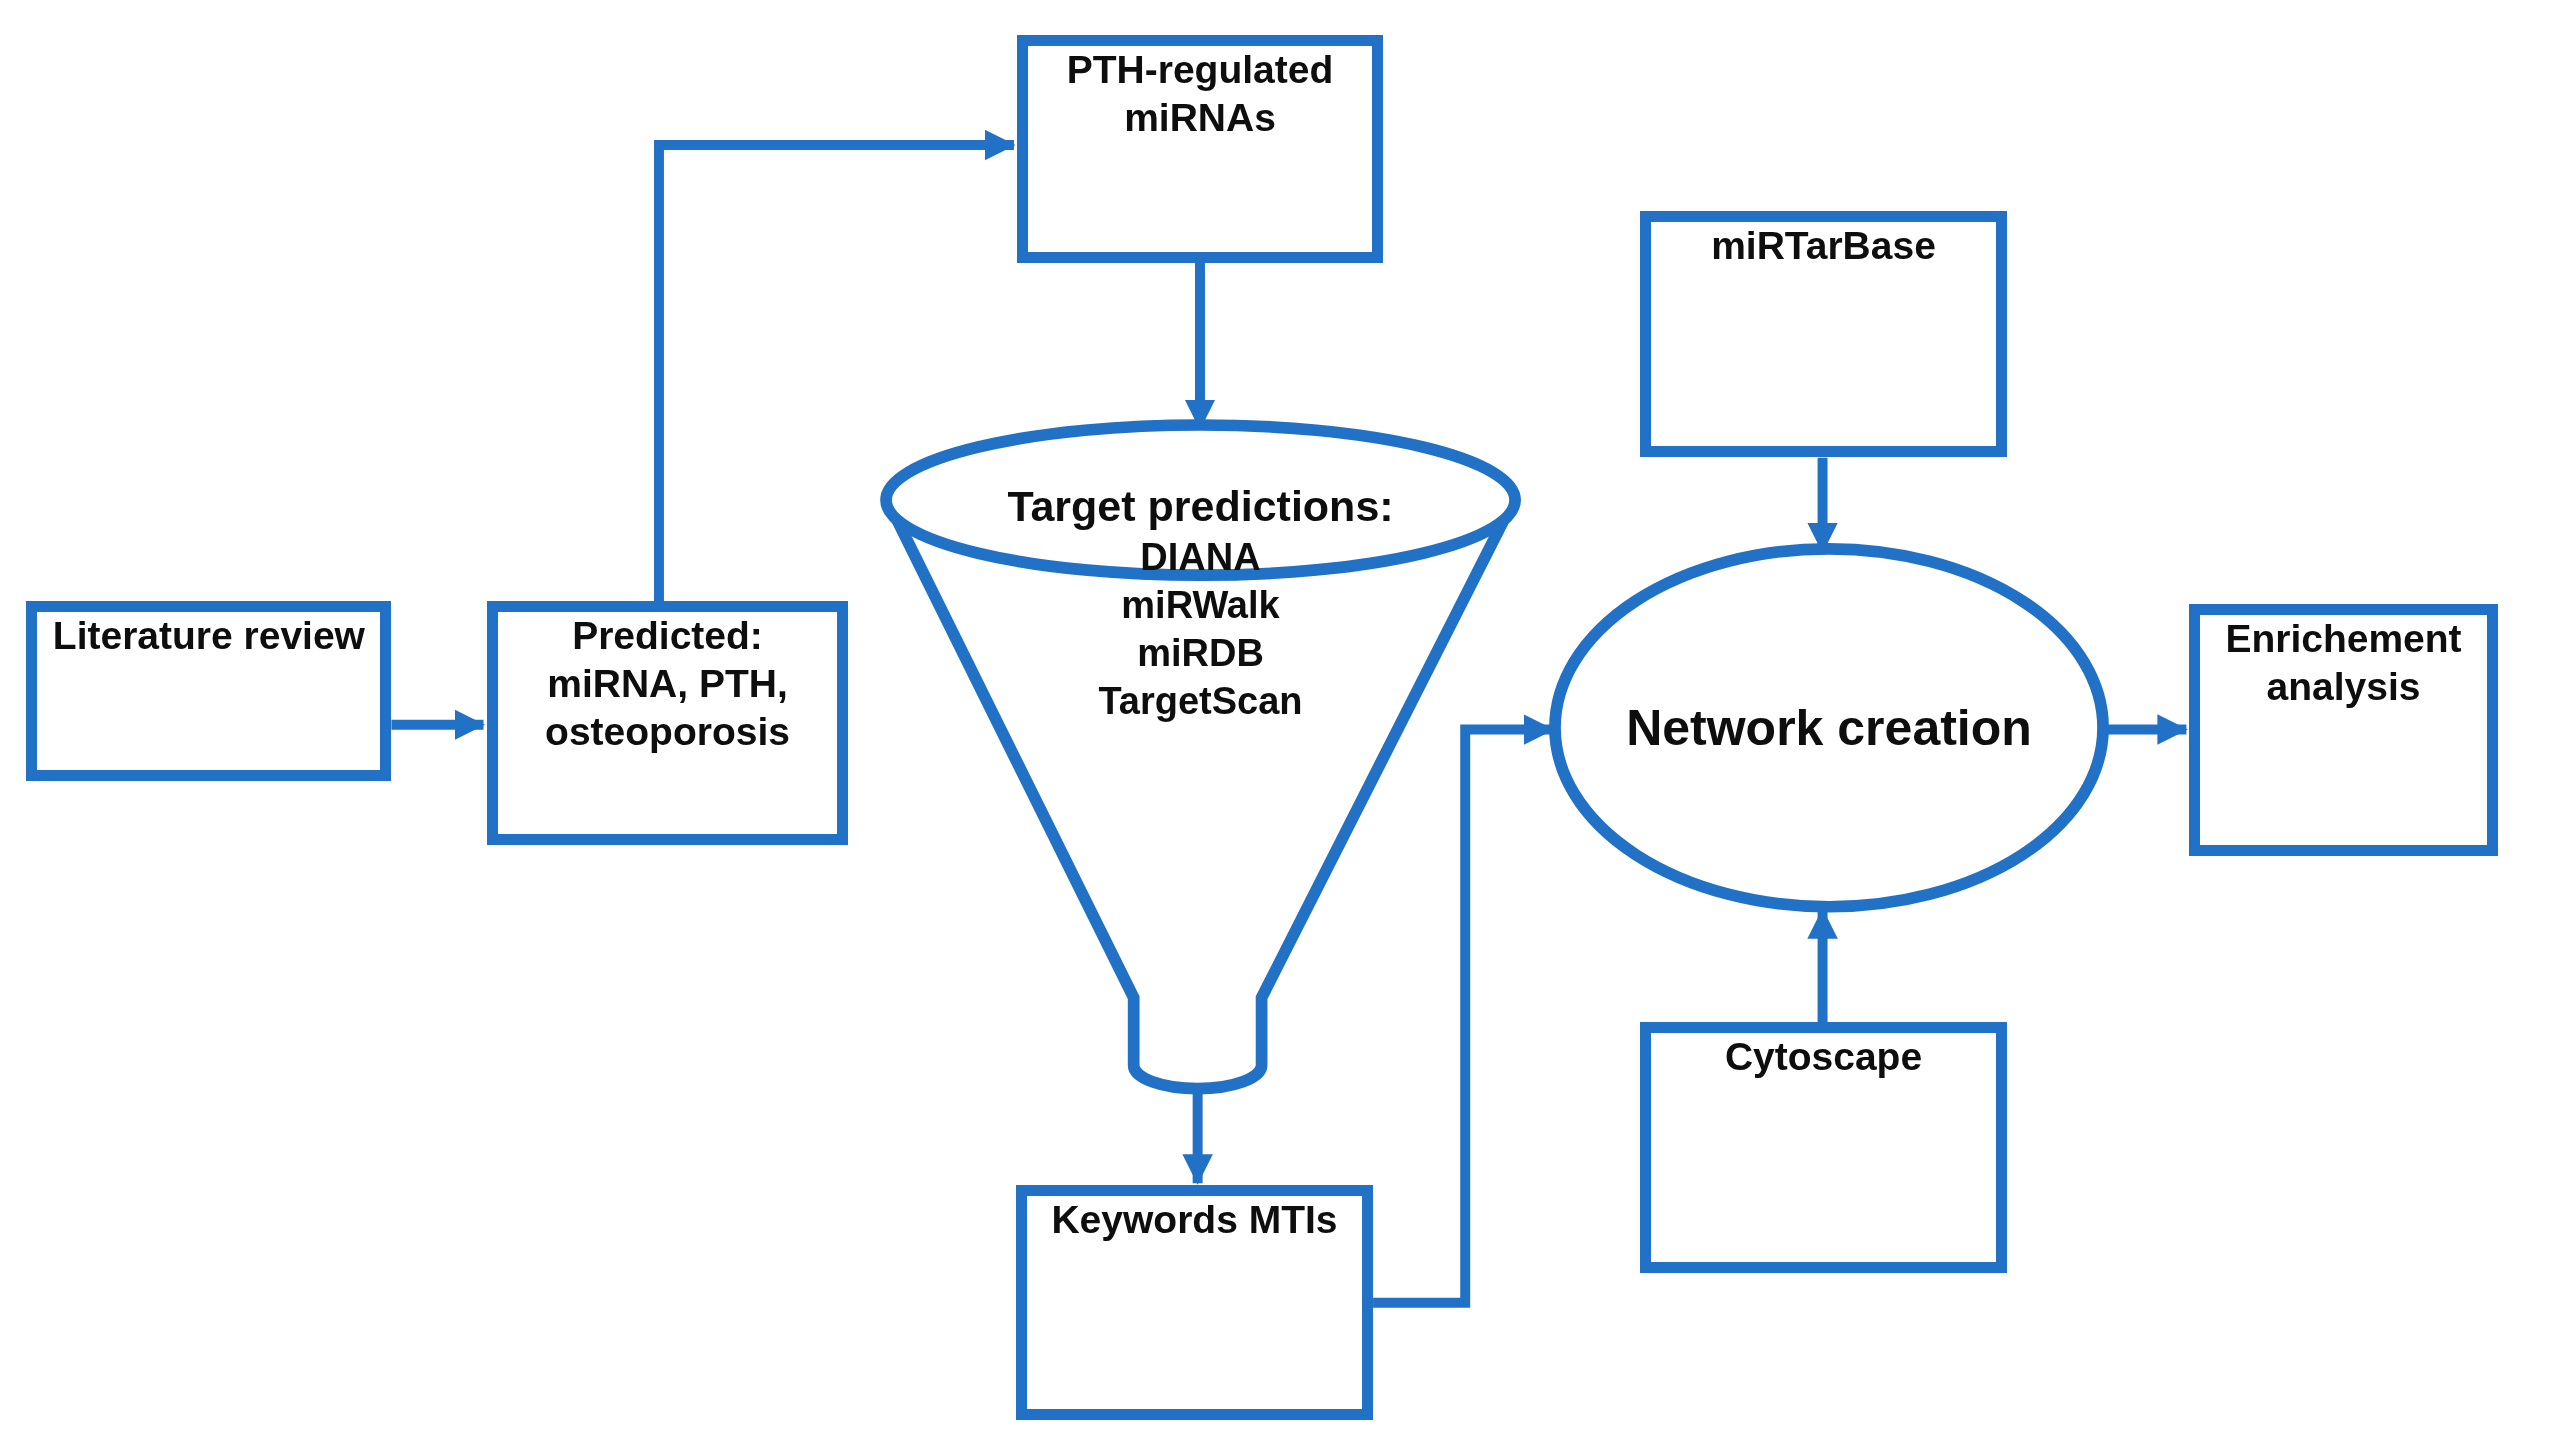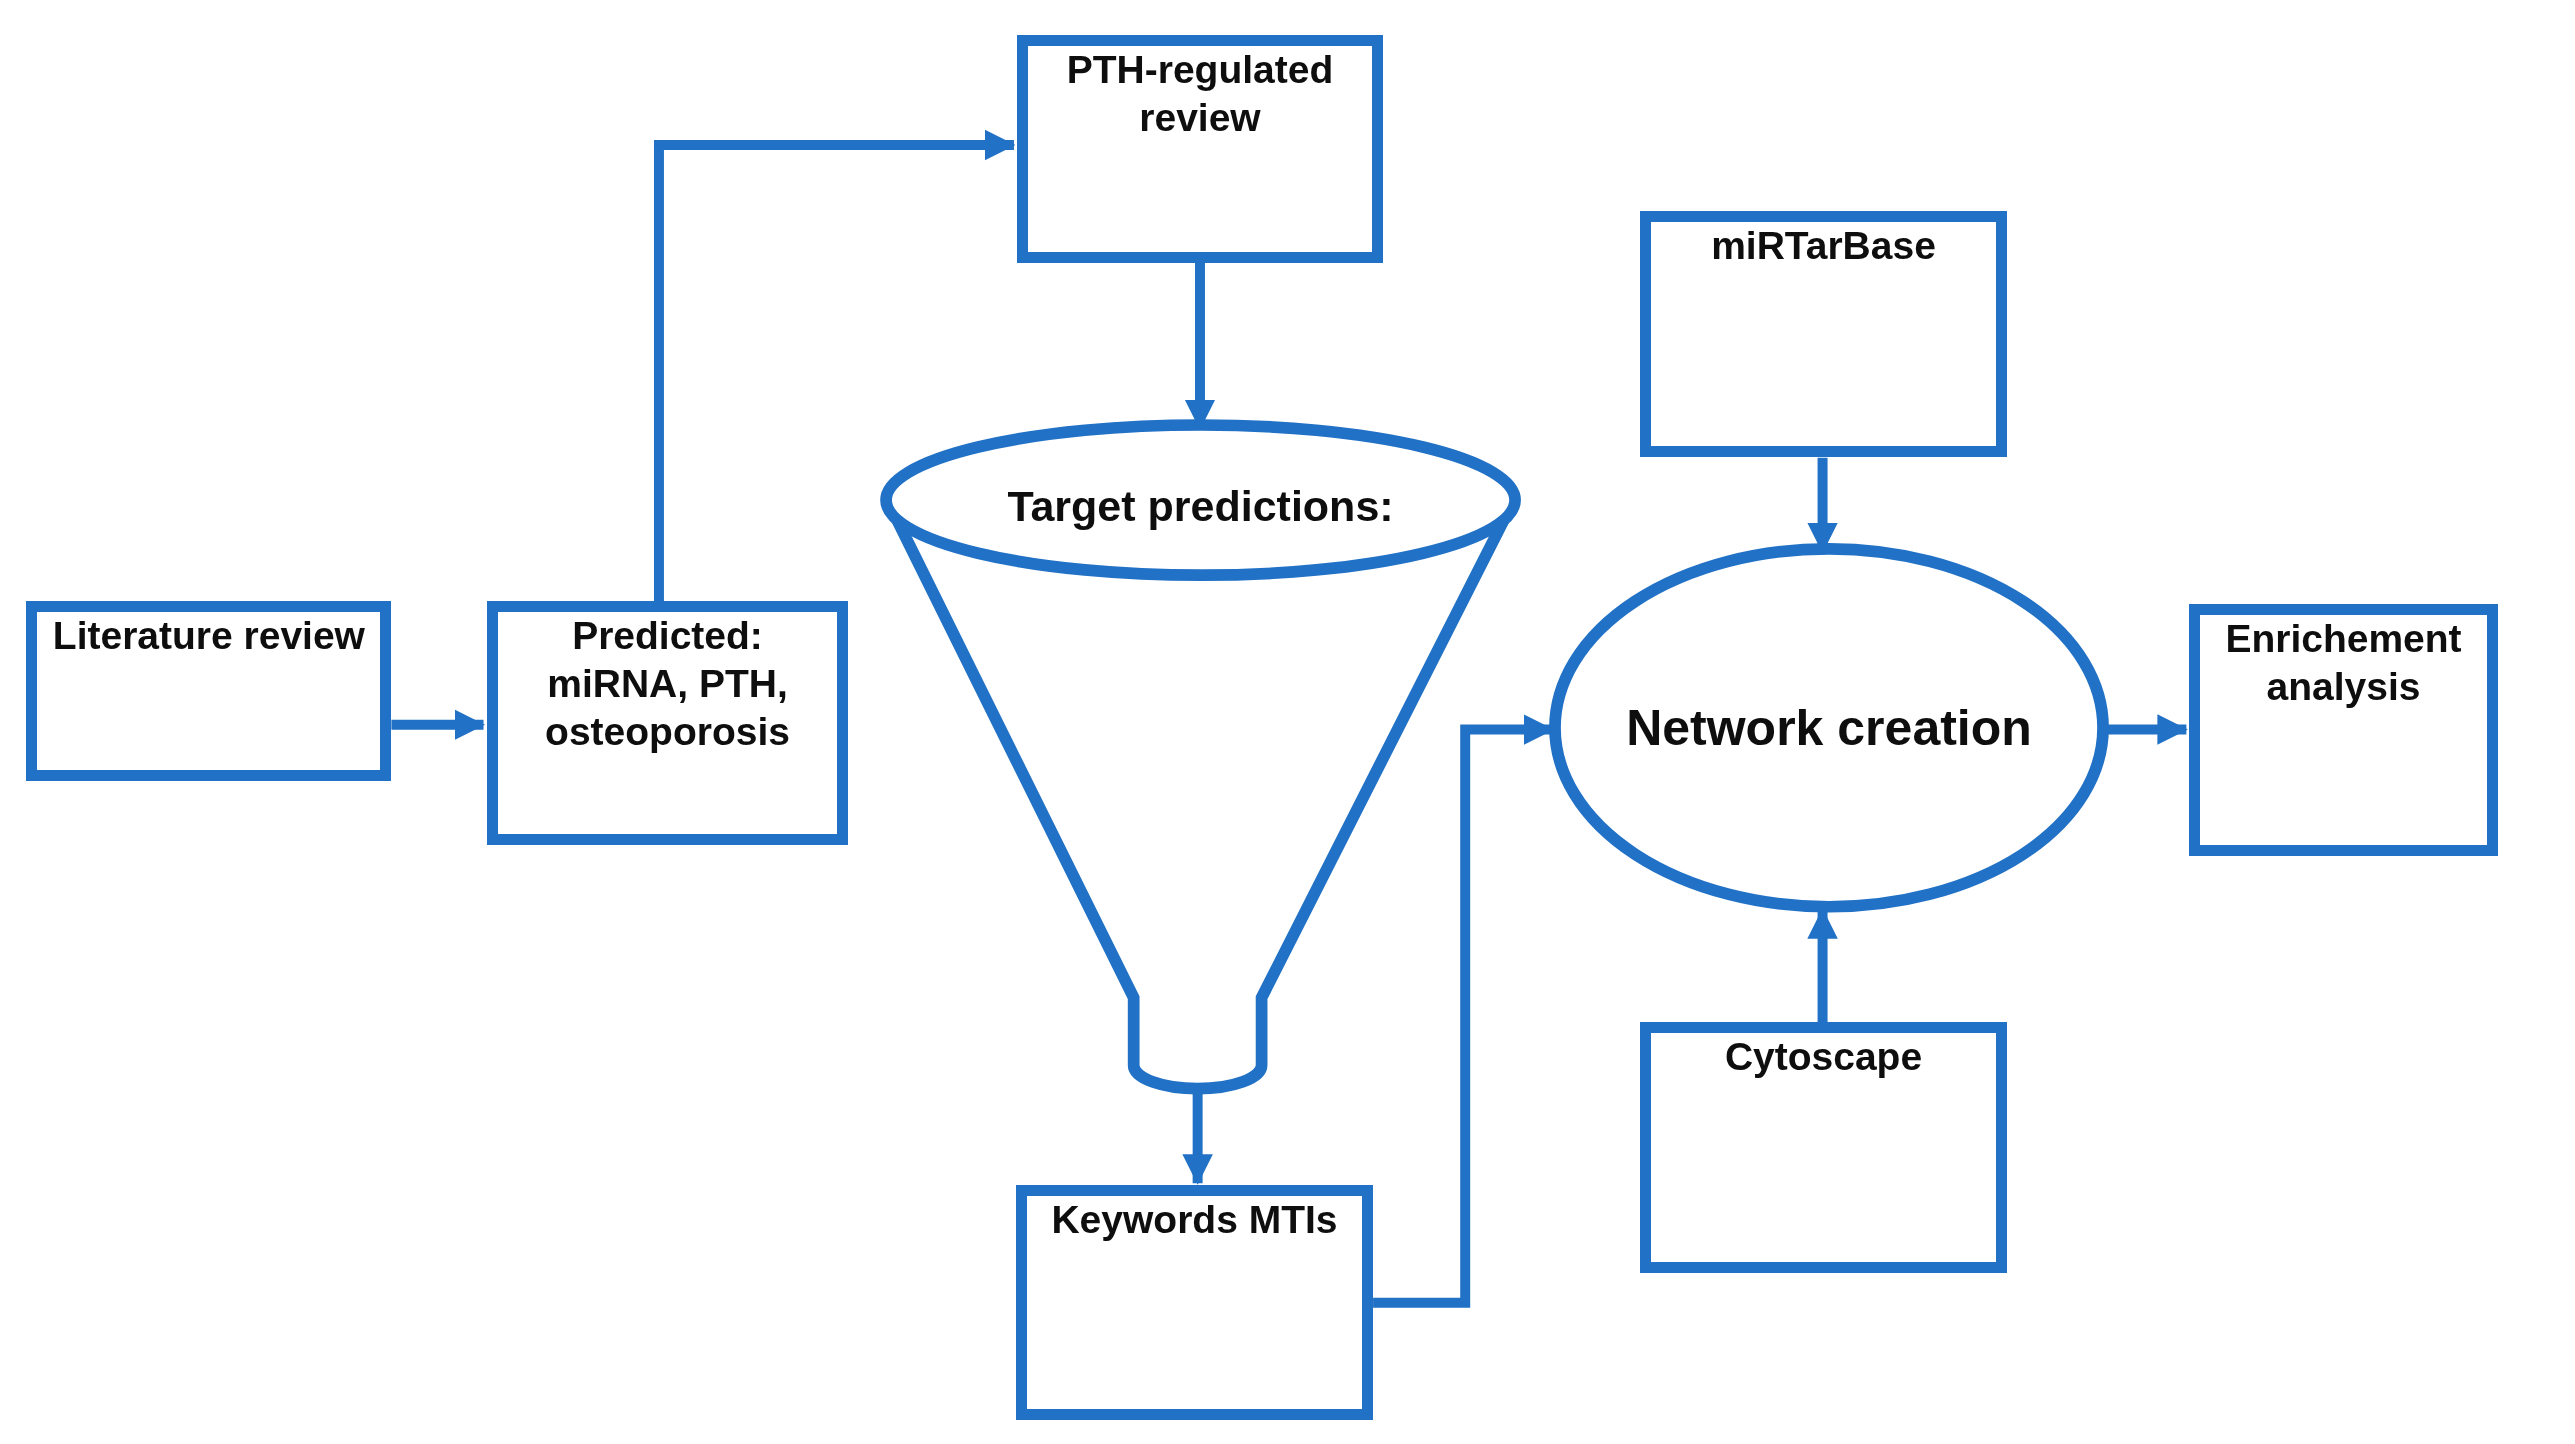--- a/index.html
+++ b/index.html
@@ -104,21 +104,21 @@
   </div>
 
   <div class="node node-keywords">
     <span>Predicted:</span>
     <span>miRNA, PTH,</span>
     <span>osteoporosis</span>
   </div>
 
   <div class="node node-pth">
     <span>PTH-regulated</span>
-    <span>review</span>
+    <span>miRNAs</span>
   </div>
 
   <div class="node node-predicted">
     <span>Keywords MTIs</span>
   </div>
 
   <div class="node node-mirtarbase">
     <span>miRTarBase</span>
   </div>
 
@@ -130,16 +130,22 @@
     <span>Enrichement</span>
     <span>analysis</span>
   </div>
 
   <div class="overlay overlay-network">
     <span>Network creation</span>
   </div>
 
   <div class="funnel-text">
     <div class="funnel-title">Target predictions:</div>
+    <div class="funnel-items">
+      <div>DIANA</div>
+      <div>miRWalk</div>
+      <div>miRDB</div>
+      <div>TargetScan</div>
+    </div>
   </div>
 
 </div>
 
 
 </body></html>

